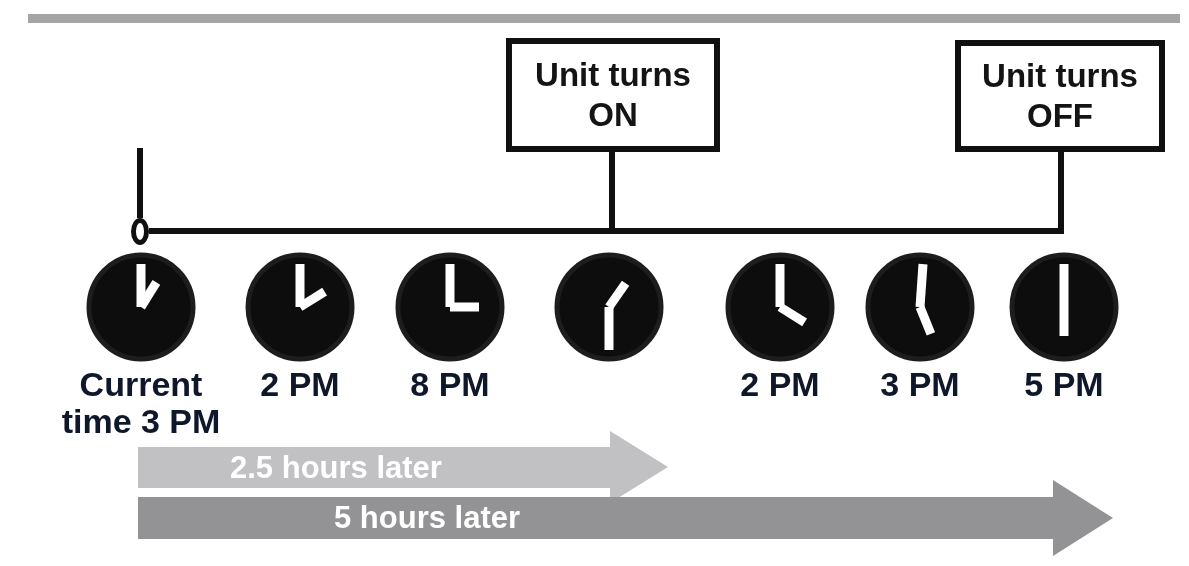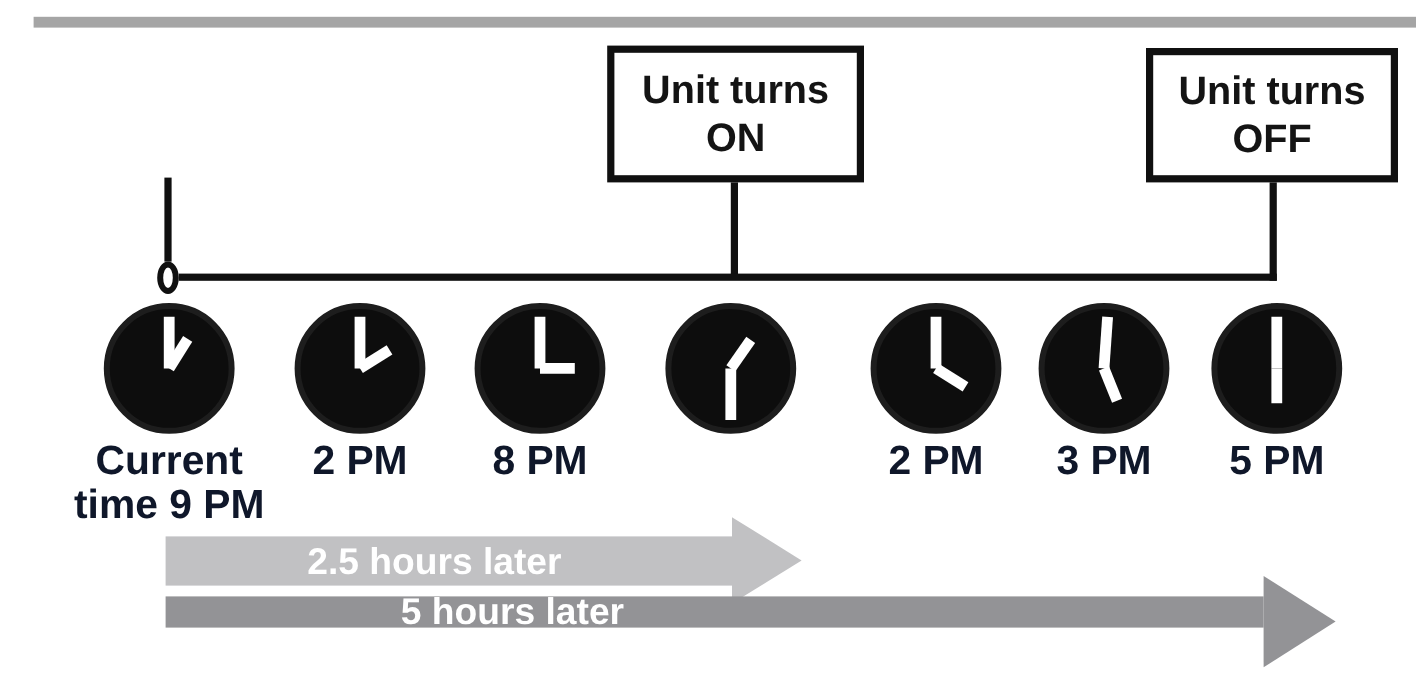--- a/index.html
+++ b/index.html
@@ -37,22 +37,22 @@
   
   .clock-item { position:absolute; top:251px; width:220px; text-align:center; }
   .clock-item svg { display:block; margin:0 auto; }
   .clock-label { margin-top:3px; font-size:34px; line-height:37px; color:#0f172a; white-space:nowrap; }
 
   
   .arrow-body {
     position:absolute; display:flex; align-items:center;
     color:#ffffff; font-size:31px; white-space:nowrap;
   }
-  #arrow1-body { left:138px; top:447px; width:472px; height:41px; padding-left:118px; }
-  #arrow2-body { left:138px; top:497px; width:915px; height:26px; padding-left:196px; }
+  #arrow1-body { left:138px; top:447px; width:472px; height:41px; padding-left:92px; }
+  #arrow2-body { left:138px; top:497px; width:915px; height:42px; padding-left:196px; }
   .arrow-head { position:absolute; width:0; height:0; }
   #arrow1-head { left:610px;  top:431px; border-top:36px solid transparent; border-bottom:36px solid transparent; border-left:58px solid #c1c1c3; }
   #arrow2-head { left:1053px; top:480px; border-top:38px solid transparent; border-bottom:38px solid transparent; border-left:60px solid #939396; }
 </style>
 </head>
 <body>
 
 <div id="stage">
 
   <div id="top-bar" class="abs" style="background: rgb(165, 165, 165);"></div>
@@ -74,21 +74,21 @@
 
   <div id="clock-row">
       <div class="clock-item" style="left: 31px;">
         <svg width="112" height="112" viewBox="0 0 112 112">
           <circle cx="56" cy="56" r="52" fill="#0d0d0d" stroke="#1d1d1d" stroke-width="5"></circle>
           <line x1="56" y1="56" x2="56.0" y2="13.0" stroke="#ffffff" stroke-width="9"></line>
           <line x1="56" y1="56" x2="71.4" y2="31.4" stroke="#ffffff" stroke-width="9"></line>
         </svg>
         <div class="clock-label">
           <div>Current</div>
-          <div>time 9 PM</div>
+          <div>time 3 PM</div>
         </div>
       </div>
       <div class="clock-item" style="left: 190px;">
         <svg width="112" height="112" viewBox="0 0 112 112">
           <circle cx="56" cy="56" r="52" fill="#0d0d0d" stroke="#1d1d1d" stroke-width="5"></circle>
           <line x1="56" y1="56" x2="56.0" y2="13.0" stroke="#ffffff" stroke-width="9"></line>
           <line x1="56" y1="56" x2="80.6" y2="40.6" stroke="#ffffff" stroke-width="9"></line>
         </svg>
         <div class="clock-label">
           <div>2 PM</div>

